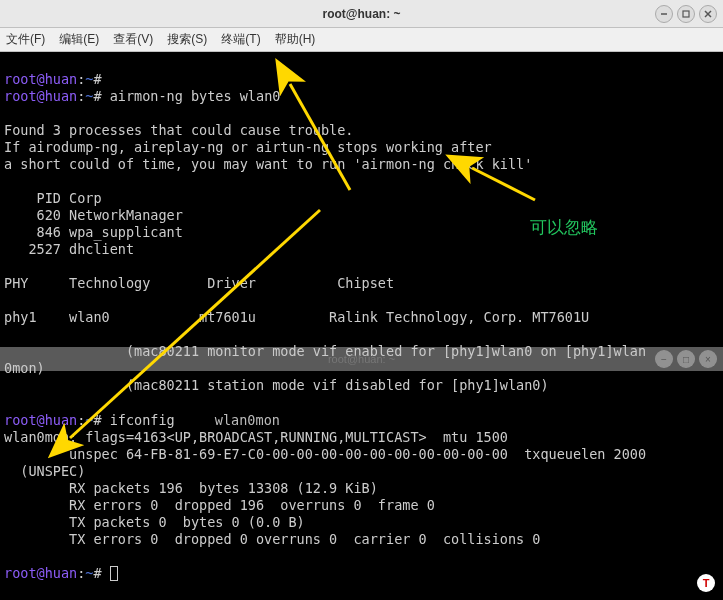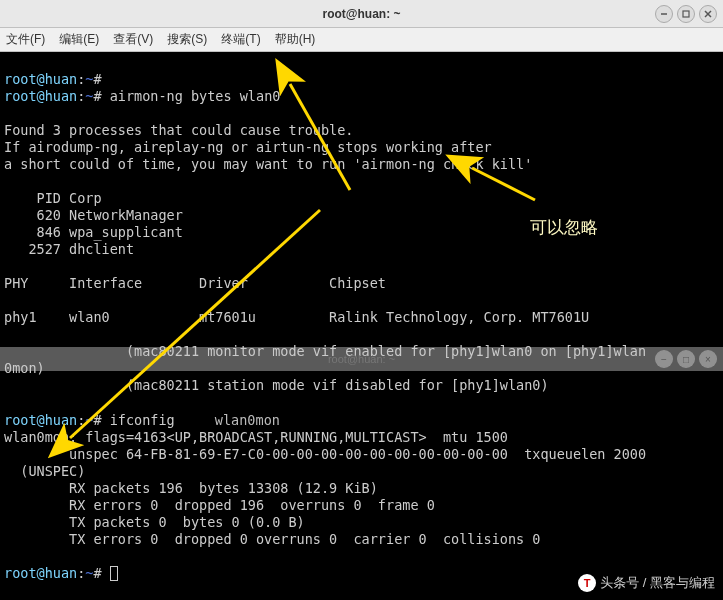--- a/index.html
+++ b/index.html
@@ -86,40 +86,40 @@
       background: rgba(200,200,200,0.3);
       height: 22px;
       display:flex;
       align-items:center;
       padding:0 6px;
       gap:14px;
       font-family:sans-serif;
       font-size:12px;
       color:#999;
     }
-    .red { color: #7dd3fc; }
+    .red { color: #8b5cf6; }
     .blue { color: #4a6ed0; }
     .gray { color: #bbb; margin-left: 32px; }
     .cursor {
       display: inline-block;
       width: 8px;
       height: 15px;
       border: 1px solid #ccc;
       vertical-align: text-bottom;
     }
     .overlay {
       position: absolute;
       top: 0; left: 0;
       width: 723px;
       height: 600px;
       pointer-events: none;
     }
     .annotation {
       position: absolute;
-      color: #fef9c3;
+      color: #22c55e;
       font-family: Liberation Serif, serif;
       font-size: 17px;
       font-weight: normal;
     }
     .watermark {
       position: absolute;
       right: 8px;
       bottom: 8px;
       color: #ccc;
       font-family: sans-serif;
@@ -180,21 +180,21 @@
 <span></span>
 <span>Found 3 processes that could cause trouble.</span>
 <span>If airodump-ng, aireplay-ng or airtun-ng stops working after</span>
 <span>a short could of time, you may want to run 'airmon-ng check kill'</span>
 <span></span>
 <span>    PID Corp</span>
 <span>    620 NetworkManager</span>
 <span>    846 wpa_supplicant</span>
 <span>   2527 dhclient</span>
 <span></span>
-<span>PHY     Interface       Driver          Chipset</span>
+<span>PHY     Technology       Driver          Chipset</span>
 <span></span>
 <span>phy1    wlan0           mt7601u         Ralink Technology, Corp. MT7601U</span>
 <span></span>
 <span>               (mac80211 monitor mode vif enabled for [phy1]wlan0 on [phy1]wlan</span>
 <span>0mon)</span>
 <span>               (mac80211 station mode vif disabled for [phy1]wlan0)</span>
 </div>
 
 <div class="titlebar-mid" style="margin-top:-46px;">
   <span>root@huan: ~</span>
@@ -233,15 +233,14 @@
         <path d="M0,0 L12,5 L0,10 L3,5 Z" fill="#ffd800"></path>
       </marker>
     </defs>
     <line x1="350" y1="190" x2="290" y2="84" stroke="#ffd800" stroke-width="3" marker-end="url(#ah)"></line>
     <line x1="535" y1="200" x2="472" y2="168" stroke="#ffd800" stroke-width="3" marker-end="url(#ah)"></line>
     <line x1="320" y1="210" x2="70" y2="438" stroke="#ffd800" stroke-width="3" marker-end="url(#ah)"></line>
   </svg>
   <div class="annotation" style="left:530px; top:216px;">可以忽略</div>
   <div class="watermark">
     <span class="wm-logo">T</span>
-    <span>头条号 / 黑客与编程</span>
   </div>
 </div>
 
 </body></html>

